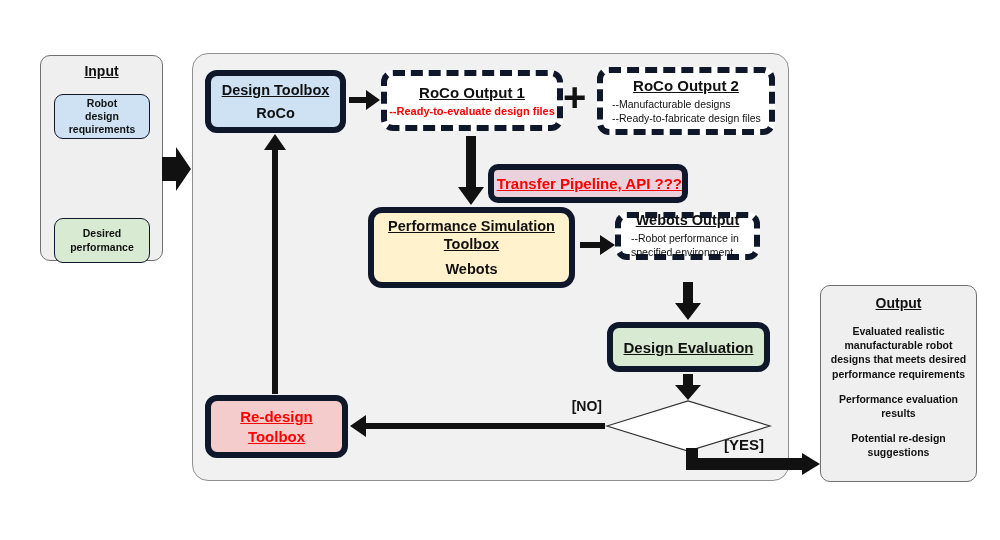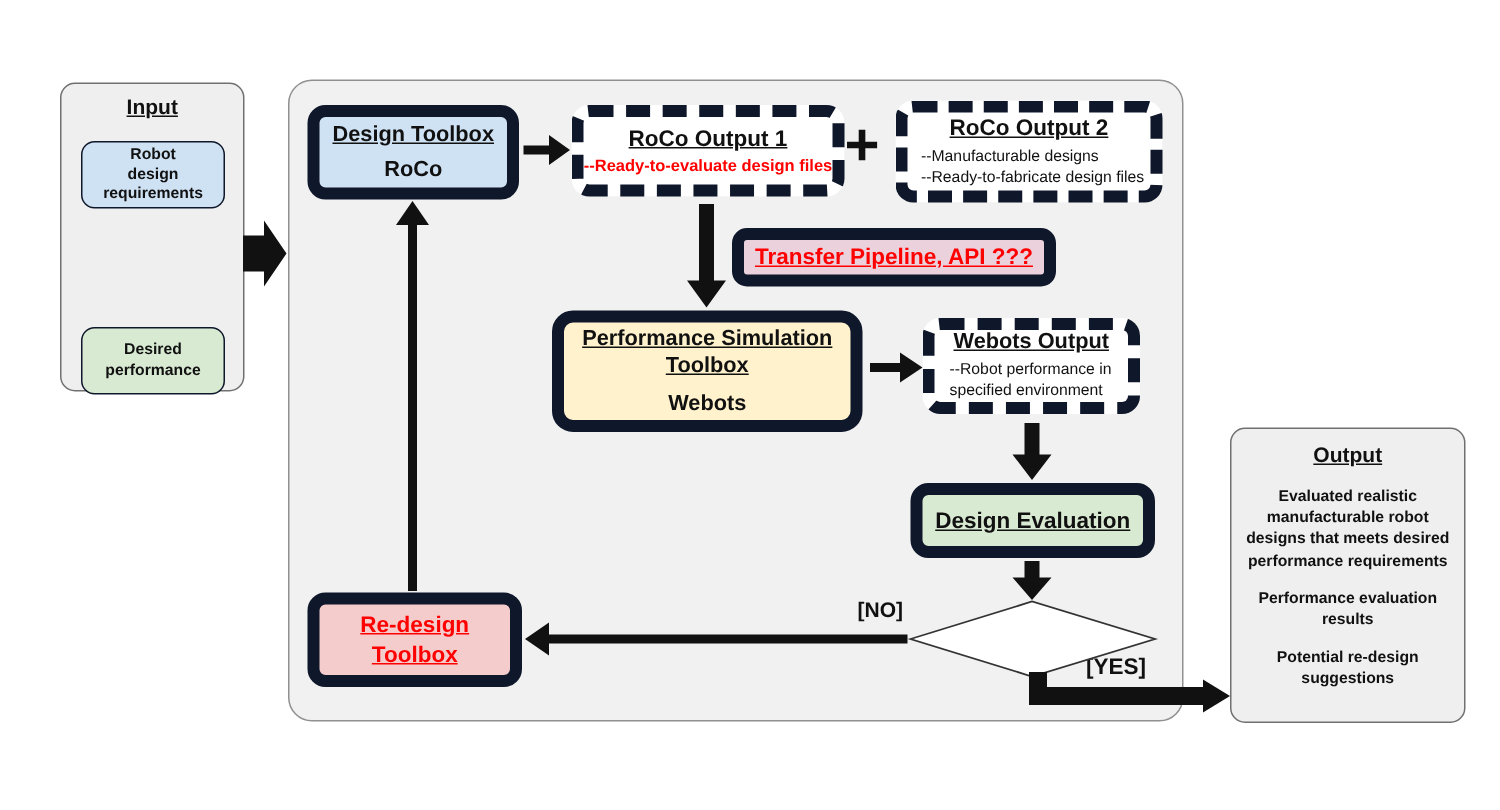--- a/index.html
+++ b/index.html
@@ -8,21 +8,21 @@
     font-family:"Liberation Sans", sans-serif;color:#111;
   }
   .abs{position:absolute;}
   .panel{
     background:#efefef;border:1.5px solid #707070;border-radius:10px;box-sizing:border-box;
   }
   .main-panel{
     background:#f1f1f1;border:1.5px solid #909090;border-radius:16px;box-sizing:border-box;
   }
   .node{
-    border:8px solid #0f172a;border-radius:12px;box-sizing:border-box;
+    border:6px solid #0f172a;border-radius:12px;box-sizing:border-box;
     display:flex;flex-direction:column;align-items:center;justify-content:center;
     text-align:center;
   }
   .dashed{border-style:dashed;background:#ffffff;}
   .b{font-weight:bold;}
   .red{color:#ff0000;}
   .title-sm{font-size:14px;font-weight:bold;text-decoration:underline;text-align:center;}
   .node-title{font-size:15px;font-weight:bold;text-decoration:underline;}
   .note{font-size:10.5px;line-height:1.3;}
   .svg-overlay{position:absolute;left:0;top:0;pointer-events:none;}
@@ -57,30 +57,30 @@
   </div>
 
   <div class="abs plus" style="left:563px;top:77px;">+</div>
 
   <div class="abs node dashed" style="left:597px;top:67px;width:178px;height:68px;align-items:stretch;">
     <div class="node-title" style="text-align:center;">RoCo Output 2</div>
     <div class="note" style="text-align:left;padding-left:9px;margin-top:4px;">--Manufacturable designs</div>
     <div class="note" style="text-align:left;padding-left:9px;">--Ready-to-fabricate design files</div>
   </div>
 
-  <div class="abs node" style="left:488px;top:152px;width:216px;height:39px;background:#ead1dc;border-radius:10px;">
+  <div class="abs node" style="left:488px;top:164px;width:200px;height:39px;background:#ead1dc;border-radius:10px;align-items:flex-end;">
     <div class="node-title red">Transfer Pipeline, API ???</div>
   </div>
 
   <div class="abs node" style="left:368px;top:207px;width:207px;height:81px;background:#fff2cc;border-radius:14px;">
     <div class="node-title" style="font-size:14.5px;width:180px;line-height:1.2;">Performance Simulation Toolbox</div>
     <div class="b" style="font-size:14.5px;margin-top:8px;">Webots</div>
   </div>
 
-  <div class="abs node dashed" style="left:615px;top:212px;width:145px;height:64px;align-items:stretch;">
+  <div class="abs node dashed" style="left:615px;top:212px;width:145px;height:48px;align-items:stretch;">
     <div class="node-title" style="font-size:14.5px;text-align:center;">Webots Output</div>
     <div class="note" style="text-align:left;padding:4px 8px 0 10px;">--Robot performance in specified environment</div>
   </div>
 
   <div class="abs node" style="left:607px;top:322px;width:163px;height:50px;background:#d9ead3;">
     <div class="node-title">Design Evaluation</div>
   </div>
 
   <div class="abs" style="left:607px;top:416px;width:163px;text-align:center;">
     <span class="node-title">Satisfied?</span>

